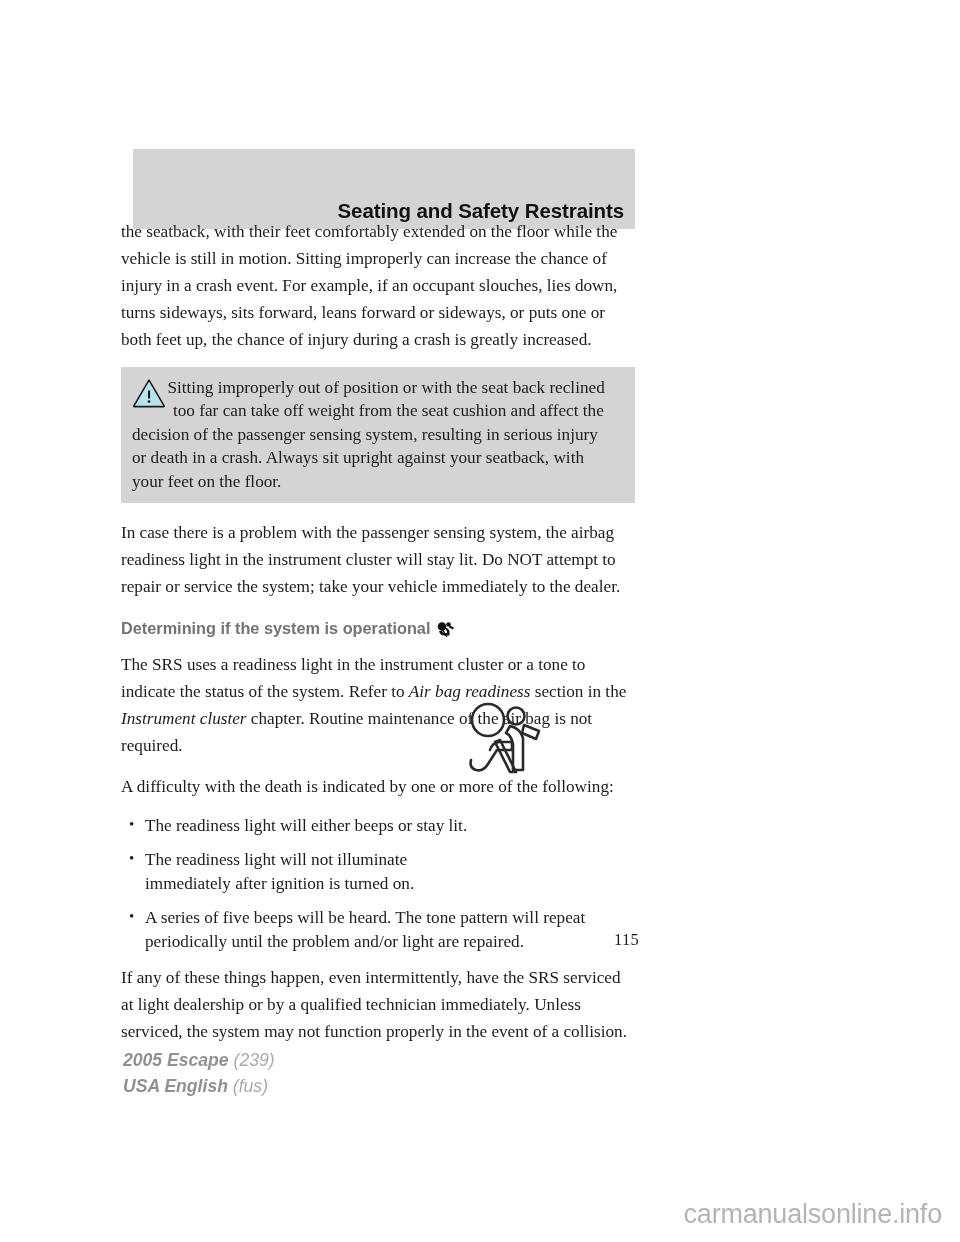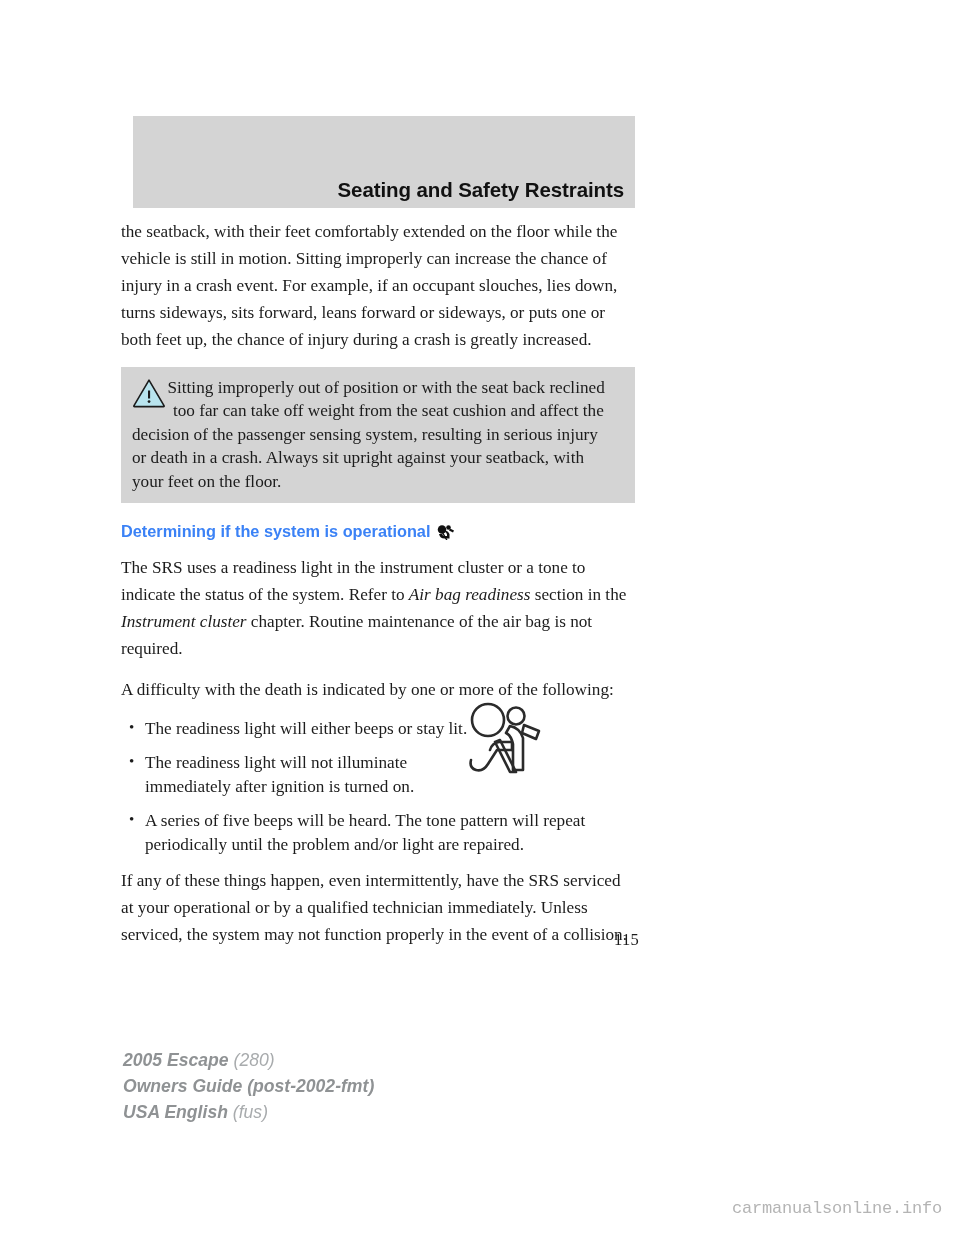--- a/index.html
+++ b/index.html
@@ -20,23 +20,23 @@
     position: absolute;
     left: 0; top: 0;
     width: 960px;
     height: 1242px;
   }
 
   
   .header-band {
     position: absolute;
     left: 133px;
-    top: 116px;
+    top: 149px;
     width: 502px;
-    height: 92px;
+    height: 80px;
     background: #d4d4d4;
     box-sizing: border-box;
   }
   .header-title {
     position: absolute;
     right: 11px;
     bottom: 6px;
     font-family: "Liberation Sans", "DejaVu Sans", sans-serif;
     font-weight: bold;
     font-size: 20.5px;
@@ -88,21 +88,21 @@
     shape-outside: polygon(0 100%, 50% 0, 100% 100%);
   }
 
   
   h2.sub-heading {
     margin: 18px 0 13px 0;
     font-family: "Liberation Sans", "DejaVu Sans", sans-serif;
     font-weight: bold;
     font-size: 16.3px;
     line-height: 20px;
-    color: #3b82f6;
+    color: #737373;
     display: flex;
     align-items: center;
     gap: 5px;
   }
   .heading-icon {
     width: 20px;
     height: 20px;
     display: inline-block;
     flex: none;
     position: relative;
@@ -168,22 +168,22 @@
   .footer-block .light {
     font-weight: normal;
     color: #a8abad;
   }
 
   
   .watermark {
     position: absolute;
     right: 18px;
     top: 1199px;
-    font-family: Liberation Mono, monospace;
-    font-size: 17px;
+    font-family: Liberation Sans, sans-serif;
+    font-size: 27px;
     color: #b4b4b4;
     letter-spacing: -0.2px;
     white-space: nowrap;
   }
 </style>
 </head>
 <body>
 
 <div class="page">
 
@@ -197,20 +197,21 @@
 
     <div class="warning-box">
       <svg class="warn-icon" viewBox="0 0 34 30">
         <path d="M17 2.2 L32 27.6 Q32.6 28.6 31.4 28.6 L2.6 28.6 Q1.4 28.6 2 27.6 Z" fill="#b9e4ee" stroke="#1c1c1c" stroke-width="1.6" stroke-linejoin="round"></path>
         <rect x="16" y="12.5" width="2.1" height="8" fill="#1c1c1c"></rect>
         <circle cx="17.05" cy="23.6" r="1.4" fill="#1c1c1c"></circle>
       </svg>
       <p class="warning-text">Sitting improperly out of position or with the seat back reclined too far can take off weight from the seat cushion and affect the decision of the passenger sensing system, resulting in serious injury or death in a crash. Always sit upright against your seatback, with your feet on the floor.</p>
     </div>
 
+    <p class="body-text">In case there is a problem with the passenger sensing system, the airbag readiness light in the instrument cluster will stay lit. Do NOT attempt to repair or service the system; take your vehicle immediately to the dealer.</p>
 
 
     <h2 class="sub-heading">
       <span>Determining if the system is operational</span>
       <svg class="heading-icon" viewBox="0 0 40 40">
         <circle cx="14" cy="15" r="8.5" fill="#111111"></circle>
         <circle cx="27" cy="11" r="4.6" fill="#111111"></circle>
         <path d="M8 24 Q10 33 19 33 L24 33 L24 28 L19 28 Q15 28 14.5 24 Z" fill="#111111"></path>
         <path d="M21 17 Q27 18 29 24 L29 33 L24 33 L24 25 Q23 20 20 20 Z" fill="#111111"></path>
         <path d="M30 13 L38 17 L36 21 L28 17 Z" fill="#111111"></path>
@@ -223,45 +224,42 @@
     </p>
 
     <p class="body-text">A difficulty with the death is indicated by one or more of the following:</p>
 
     <ul class="bullets">
       <li class="narrow">The readiness light will either beeps or stay lit.</li>
       <li class="narrow">The readiness light will not illuminate immediately after ignition is turned on.</li>
       <li>A series of five beeps will be heard. The tone pattern will repeat periodically until the problem and/or light are repaired.</li>
     </ul>
 
-    <p class="body-text">If any of these things happen, even intermittently, have the SRS serviced at your operational or by a qualified technician immediately. Unless serviced, the system may not function properly in the event of a collision.</p>
+    <p class="body-text">If any of these things happen, even intermittently, have the SRS serviced at light dealership or by a qualified technician immediately. Unless serviced, the system may not function properly in the event of a collision.</p>
 
   </div>
 
   <svg class="airbag-figure" viewBox="0 0 80 82">
     <g fill="none" stroke="#2b2b2b" stroke-width="2.6" stroke-linejoin="round" stroke-linecap="round">
       <circle cx="22" cy="20" r="16"></circle>
       <circle cx="50" cy="16" r="8.5"></circle>
       <path d="M5 60 Q3 68 10 70 Q17 72 22 64 L31 50 L46 50"></path>
       <path d="M46 50 L46 42 L33 42 Q26 43 24 50"></path>
       <path d="M44 26 Q54 28 57 38 L57 70 L47 70 L47 44 Q45 35 40 33 Z"></path>
       <path d="M58 25 L73 31 L70 39 L56 33 Z"></path>
       <path d="M34 40 L50 72 L44 72 L29 42 Z"></path>
     </g>
   </svg>
 
   <div class="page-number">115</div>
 
   <div class="footer-block">
     <div>
       <span>2005 Escape</span>
-      <span class="light">(280)</span>
-    </div>
-    <div>
-      <span>Owners Guide (post-2002-fmt)</span>
+      <span class="light">(239)</span>
     </div>
     <div>
       <span>USA English</span>
       <span class="light">(fus)</span>
     </div>
   </div>
 
   <div class="watermark">carmanualsonline.info</div>
 
 </div>

